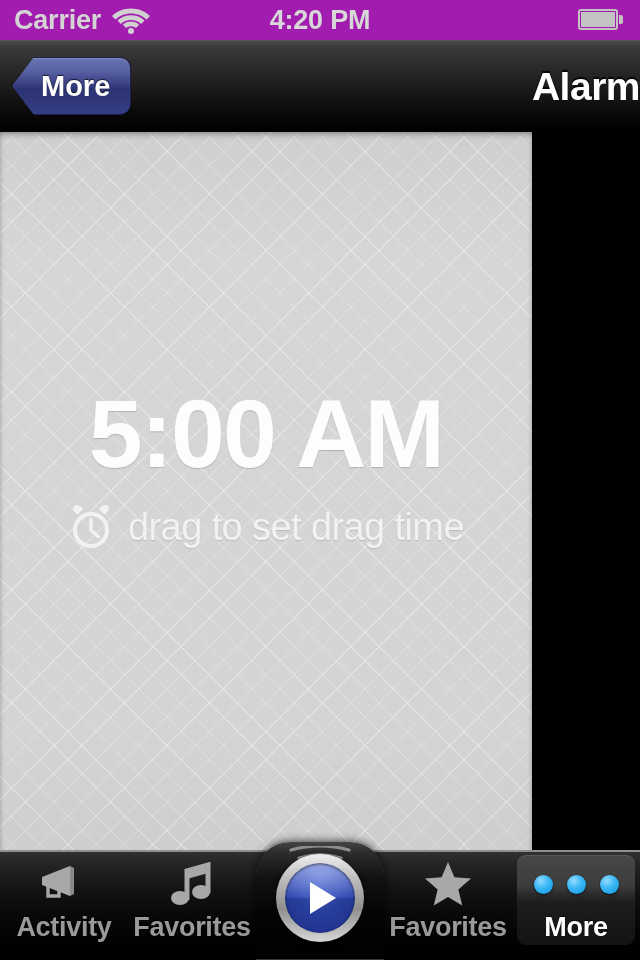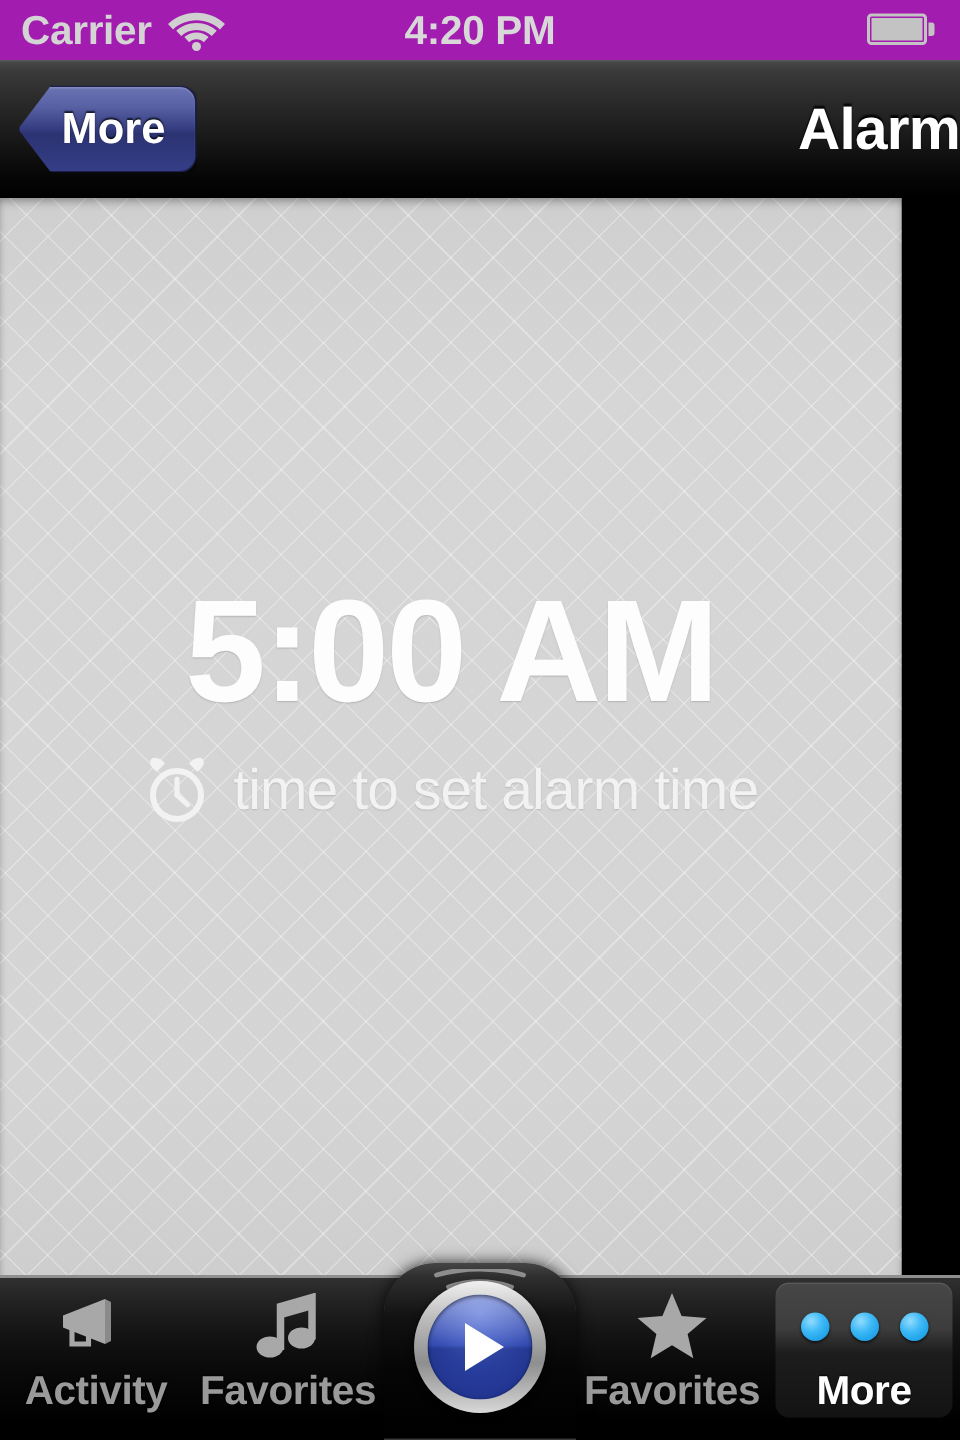--- a/index.html
+++ b/index.html
@@ -139,21 +139,21 @@
     font-weight: bold;
     color: #ffffff;
     text-shadow: 0 -1px 1px rgba(0,0,0,0.7);
     line-height: 34px;
   }
 
   
   .content {
     position: absolute;
     top: 132px; left: 0;
-    width: 601px;
+    width: 532px;
     height: 730px;
     background-color: #d2d2d2;
     background-image:
       repeating-linear-gradient(45deg,
         rgba(255,255,255,0.30) 0px, rgba(255,255,255,0.30) 1px,
         rgba(255,255,255,0.0) 1px, rgba(255,255,255,0.0) 20px),
       repeating-linear-gradient(-45deg,
         rgba(255,255,255,0.30) 0px, rgba(255,255,255,0.30) 1px,
         rgba(255,255,255,0.0) 1px, rgba(255,255,255,0.0) 20px),
       linear-gradient(to bottom, #cfcfcf 0%, #d6d6d6 18%, #d4d4d4 82%, #cdcdcd 100%);
@@ -366,21 +366,21 @@
     <div class="alarm-display">
       <div class="alarm-time">5:00 AM</div>
       <div class="alarm-hint-row">
         <svg class="clock-icon" viewBox="0 0 46 46">
           <path d="M9.5 10.5 C5.5 8.0 4.0 4.0 6.0 2.0 C8.0 0.0 12.5 1.5 15.0 5.0 Z" fill="#f2f2f2"></path>
           <path d="M36.5 10.5 C40.5 8.0 42.0 4.0 40.0 2.0 C38.0 0.0 33.5 1.5 31.0 5.0 Z" fill="#f2f2f2"></path>
           <circle cx="23" cy="26" r="16" fill="none" stroke="#f2f2f2" stroke-width="4"></circle>
           <line x1="23" y1="26" x2="23" y2="15.5" stroke="#f2f2f2" stroke-width="3.4" stroke-linecap="round"></line>
           <line x1="23" y1="26" x2="30" y2="32.5" stroke="#f2f2f2" stroke-width="3.4" stroke-linecap="round"></line>
         </svg>
-        <span class="alarm-hint-text">time to set alarm time</span>
+        <span class="alarm-hint-text">drag to set drag time</span>
       </div>
     </div>
   </div>
 
   <div class="tab-bar">
 
     <div class="tab-item">
       <div class="tab-icon">
         <svg width="52" height="40" viewBox="0 0 52 40">
           <path d="M4 13 L32 2 L32 32 L4 21 Z" fill="#a8a8a8"></path>

